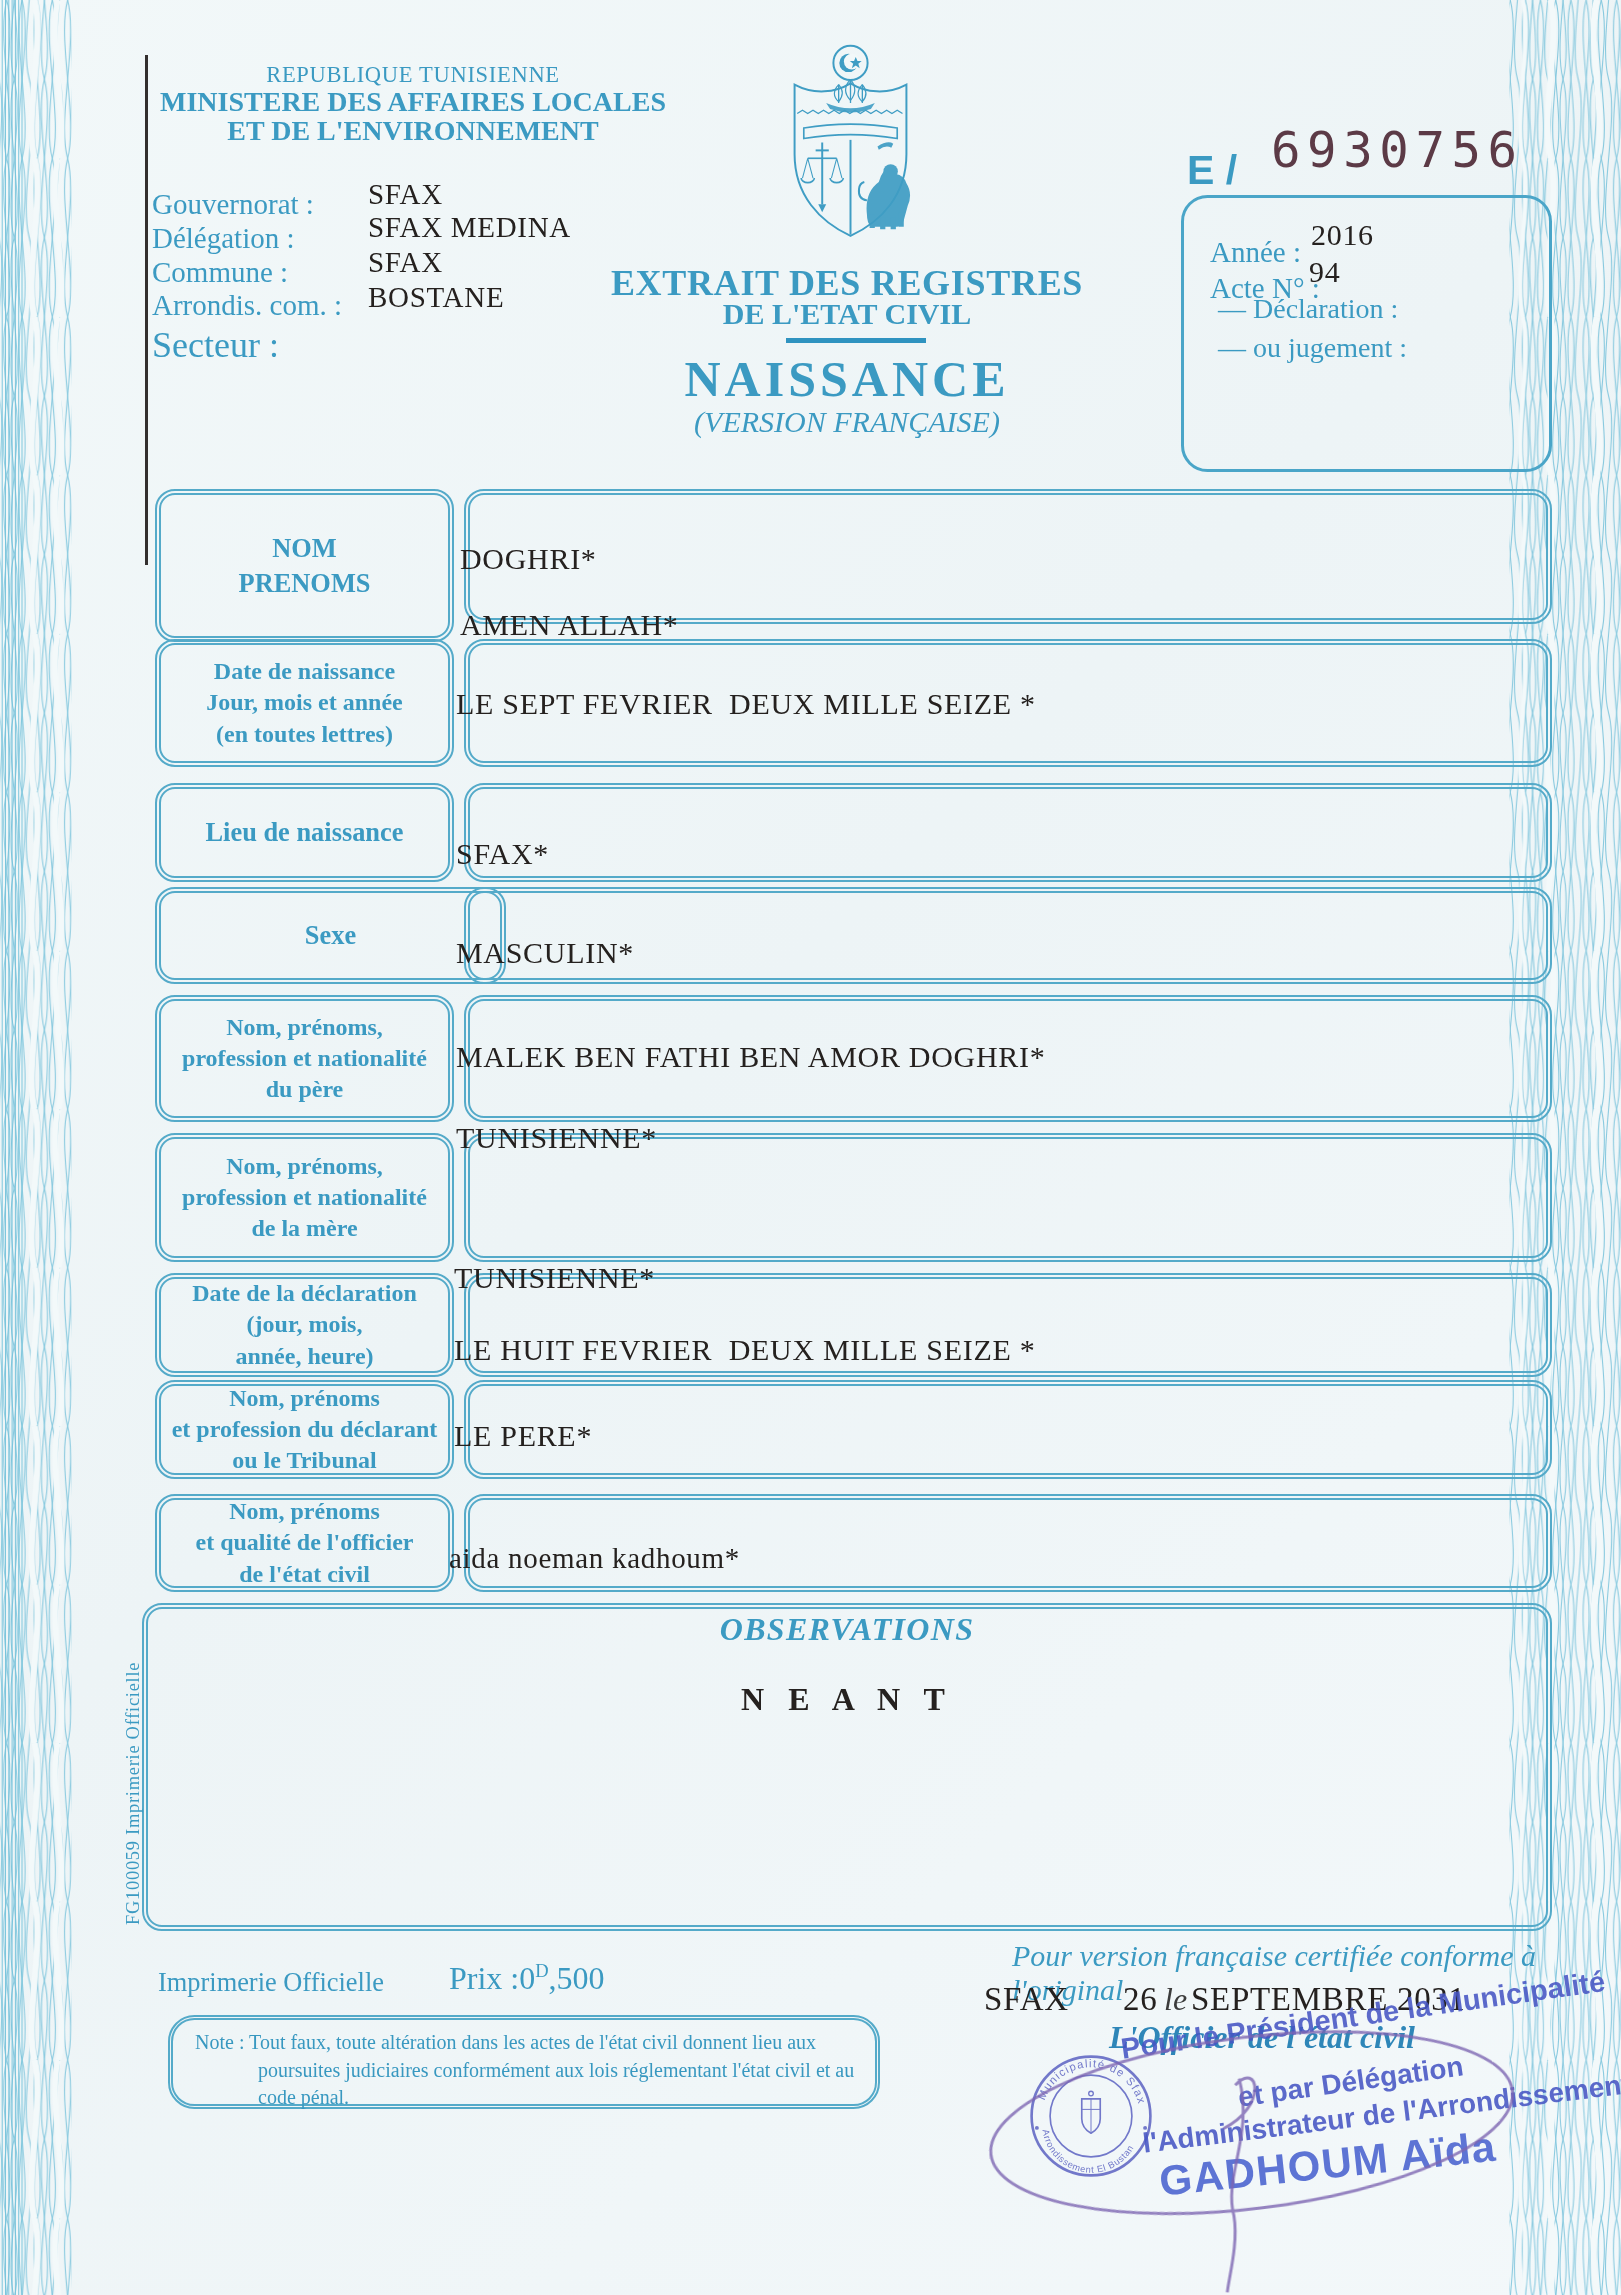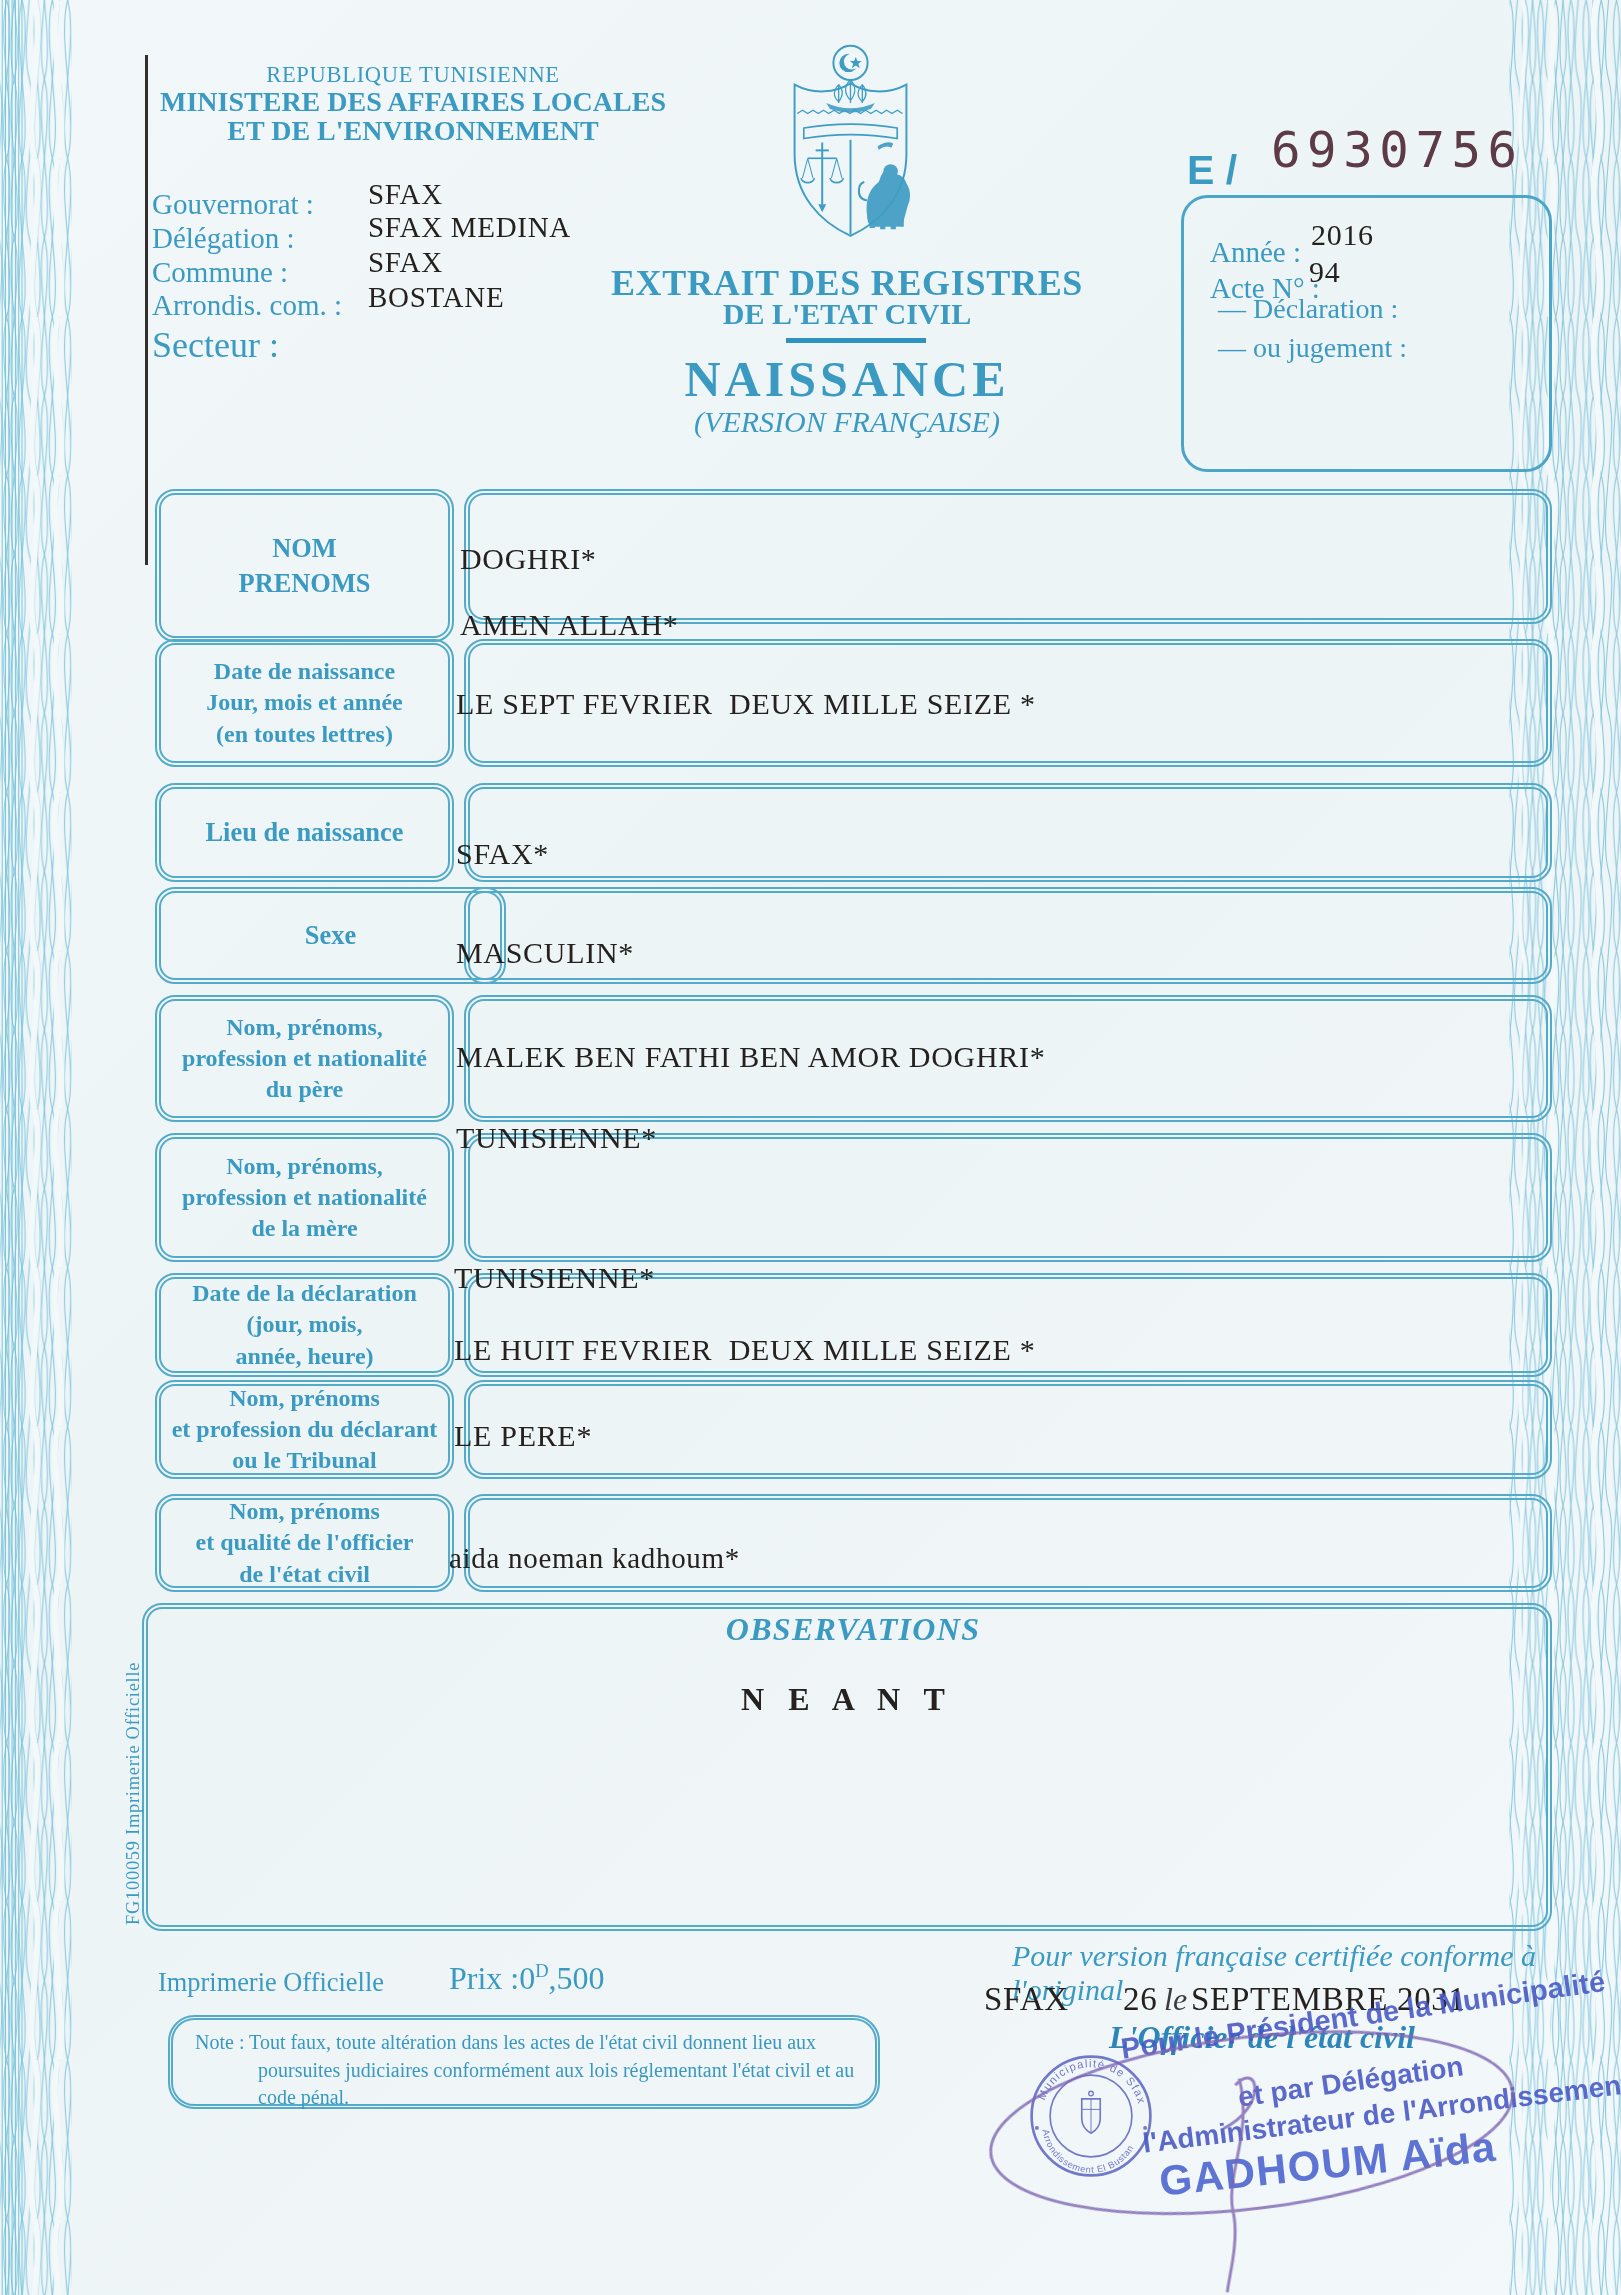--- a/index.html
+++ b/index.html
@@ -172,21 +172,21 @@
   <div class="abs val" style="left:456px;top:837px;">SFAX*</div>
   <div class="abs val" style="left:456px;top:936px;">MASCULIN*</div>
   <div class="abs val" style="left:456px;top:1012px;margin-top:28px;">MALEK BEN FATHI BEN AMOR DOGHRI*</div>
   <div class="abs val" style="left:456px;top:1121px;">TUNISIENNE*</div>
   <div class="abs val" style="left:454px;top:1261px;">TUNISIENNE*</div>
   <div class="abs val" style="left:454px;top:1333px;">LE HUIT FEVRIER  DEUX MILLE SEIZE *</div>
   <div class="abs val" style="left:454px;top:1419px;">LE PERE*</div>
   <div class="abs val" style="left:449px;top:1542px;font-size:29px;">aida noeman kadhoum*</div>
 
   <div class="abs val-box" style="left:142px;top:1603px;width:1410px;height:328px;"></div>
-  <div class="abs cy" style="left:142px;top:1611px;width:1410px;text-align:center;font-size:32px;font-weight:bold;font-style:italic;letter-spacing:1.3px;margin-left:6px;">OBSERVATIONS</div>
+  <div class="abs cy" style="left:142px;top:1611px;width:1410px;text-align:center;font-size:32px;font-weight:bold;font-style:italic;letter-spacing:1.3px;">OBSERVATIONS</div>
   <div class="abs blk" style="left:142px;top:1681px;width:1410px;text-align:center;font-size:32px;font-weight:bold;letter-spacing:8px;white-space:pre;">N E A N T</div>
 
   <div class="abs cy" style="left:123px;top:1925px;font-size:18.5px;letter-spacing:0.7px;transform:rotate(-90deg);transform-origin:left top;white-space:nowrap;">FG100059  Imprimerie Officielle</div>
   <div class="abs cy" style="left:158px;top:1967px;font-size:26.4px;">Imprimerie Officielle</div>
   <div class="abs cy" style="left:449px;top:1960px;font-size:32px;">
     <span>Prix :</span><span>0</span><span class="sup">D</span><span>,500</span>
   </div>
   <div class="abs note-box" style="left:168px;top:2015px;width:712px;height:94px;">Note : Tout faux, toute altération dans les actes de l'état civil donnent lieu aux poursuites judiciaires conformément aux lois réglementant l'état civil et au code pénal.</div>
 
   <div class="abs cy" style="left:1012px;top:1939px;font-size:30px;font-style:italic;">Pour version française certifiée conforme à l'original</div>

